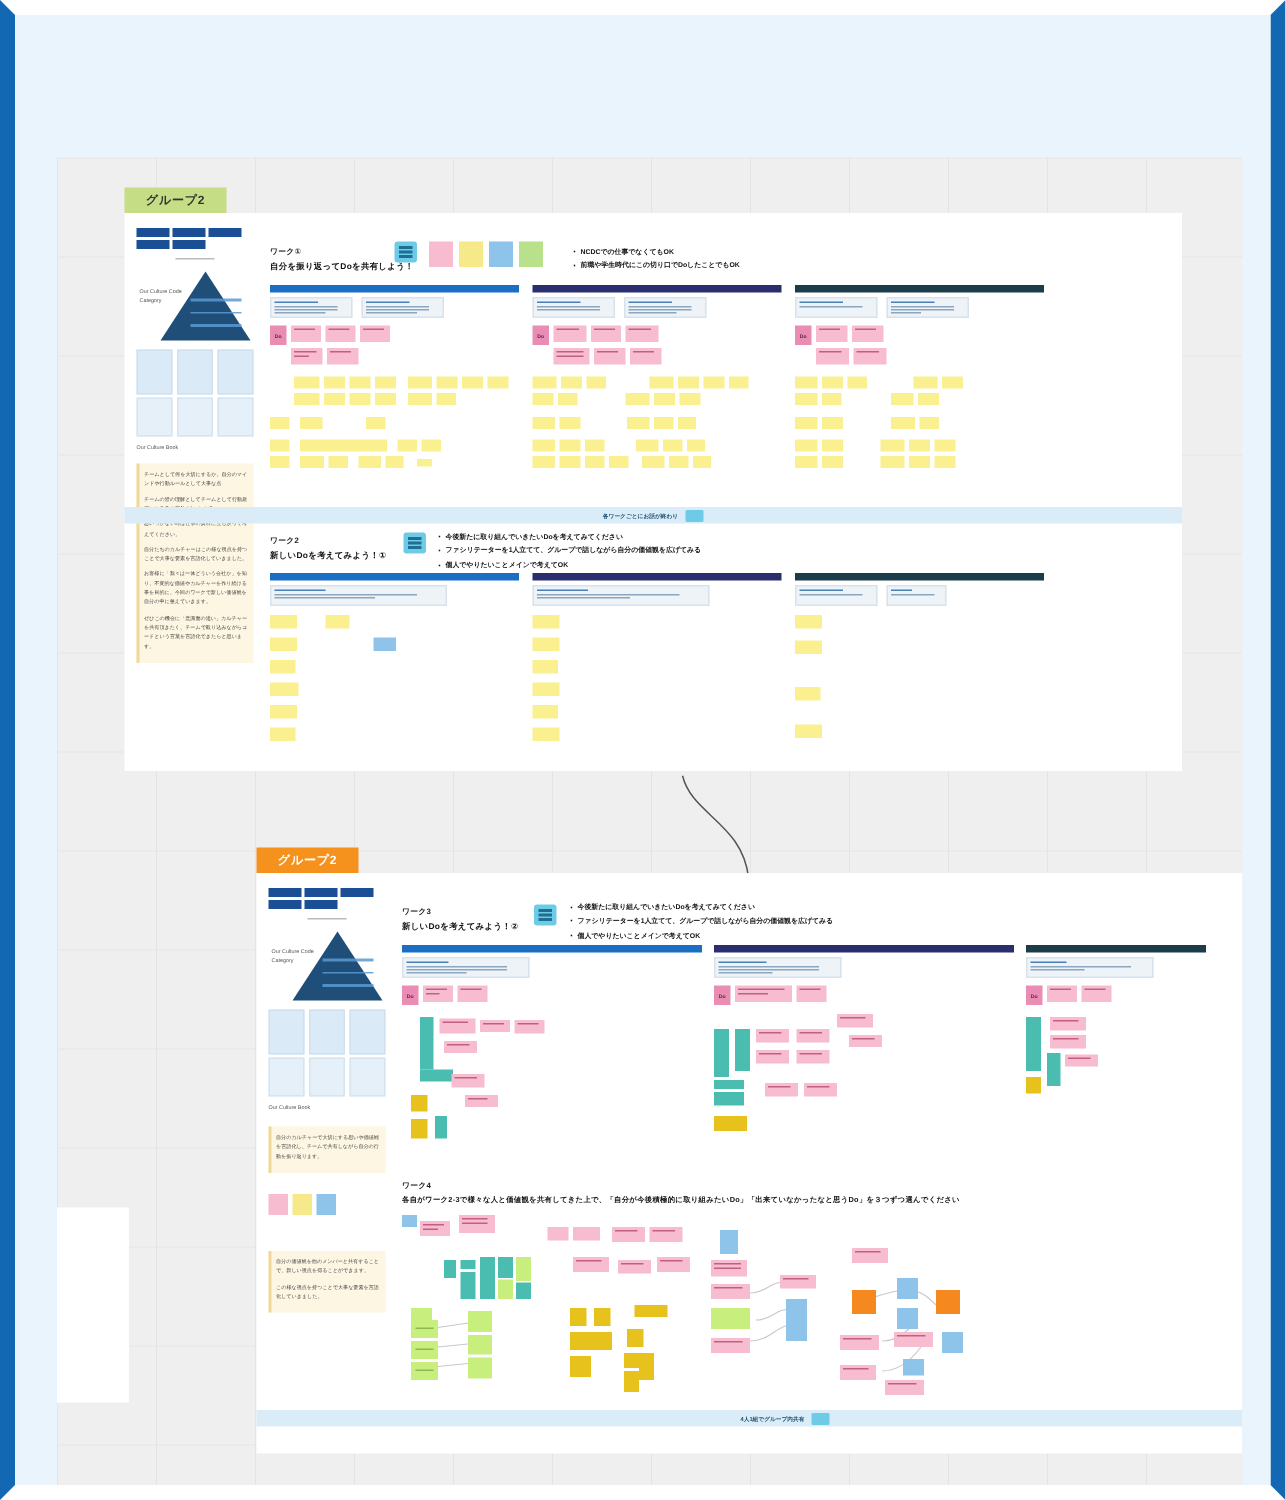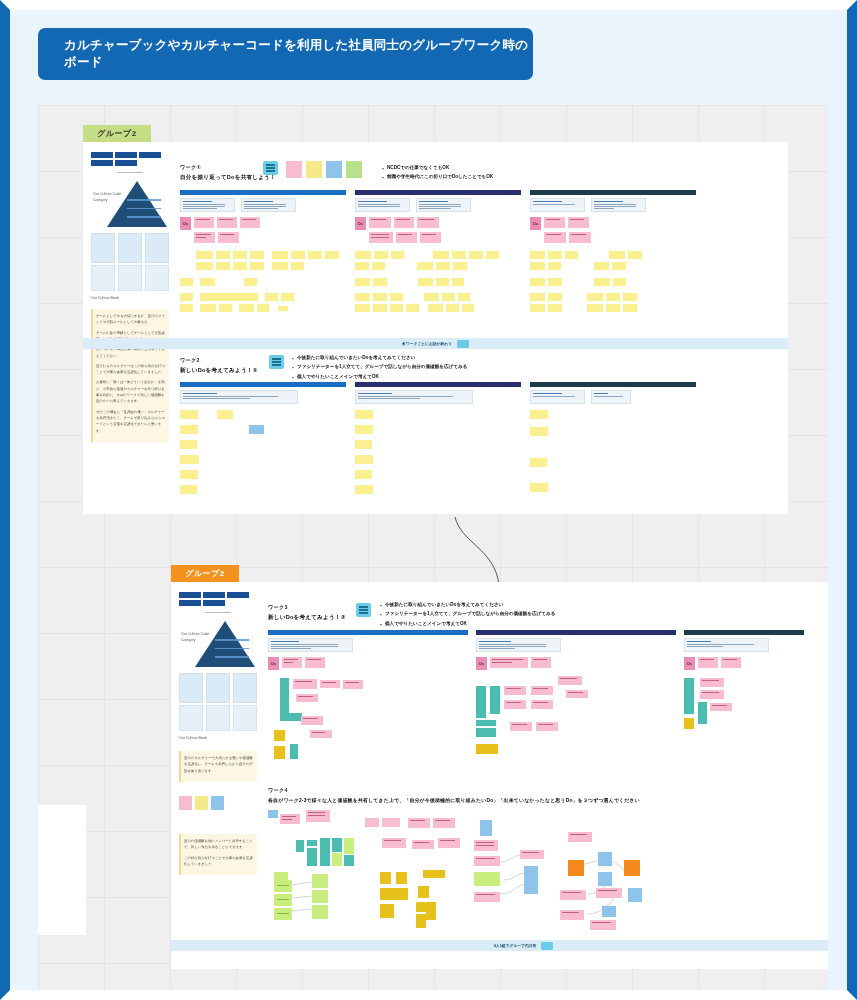--- a/index.html
+++ b/index.html
@@ -147,23 +147,20 @@
     position:absolute; left:483px; top:538px;
     font-size:9px; color:#333; font-weight:bold; letter-spacing:1px;
   }
 </style>
 </head>
 <body>
 
 <div class="page-bg"></div>
 <div class="frame-inner">
 
-  <div class="title-banner">
-    <span>カルチャーブックやカルチャーコードを利用した社員同士のグループワーク時のボード</span>
-  </div>
 
   <div class="canvas">
 
     <div class="group-badge" id="badge1">
       <span>グループ2</span>
     </div>
 
     <div class="board" id="board1">
 
       <div class="sidebar">

